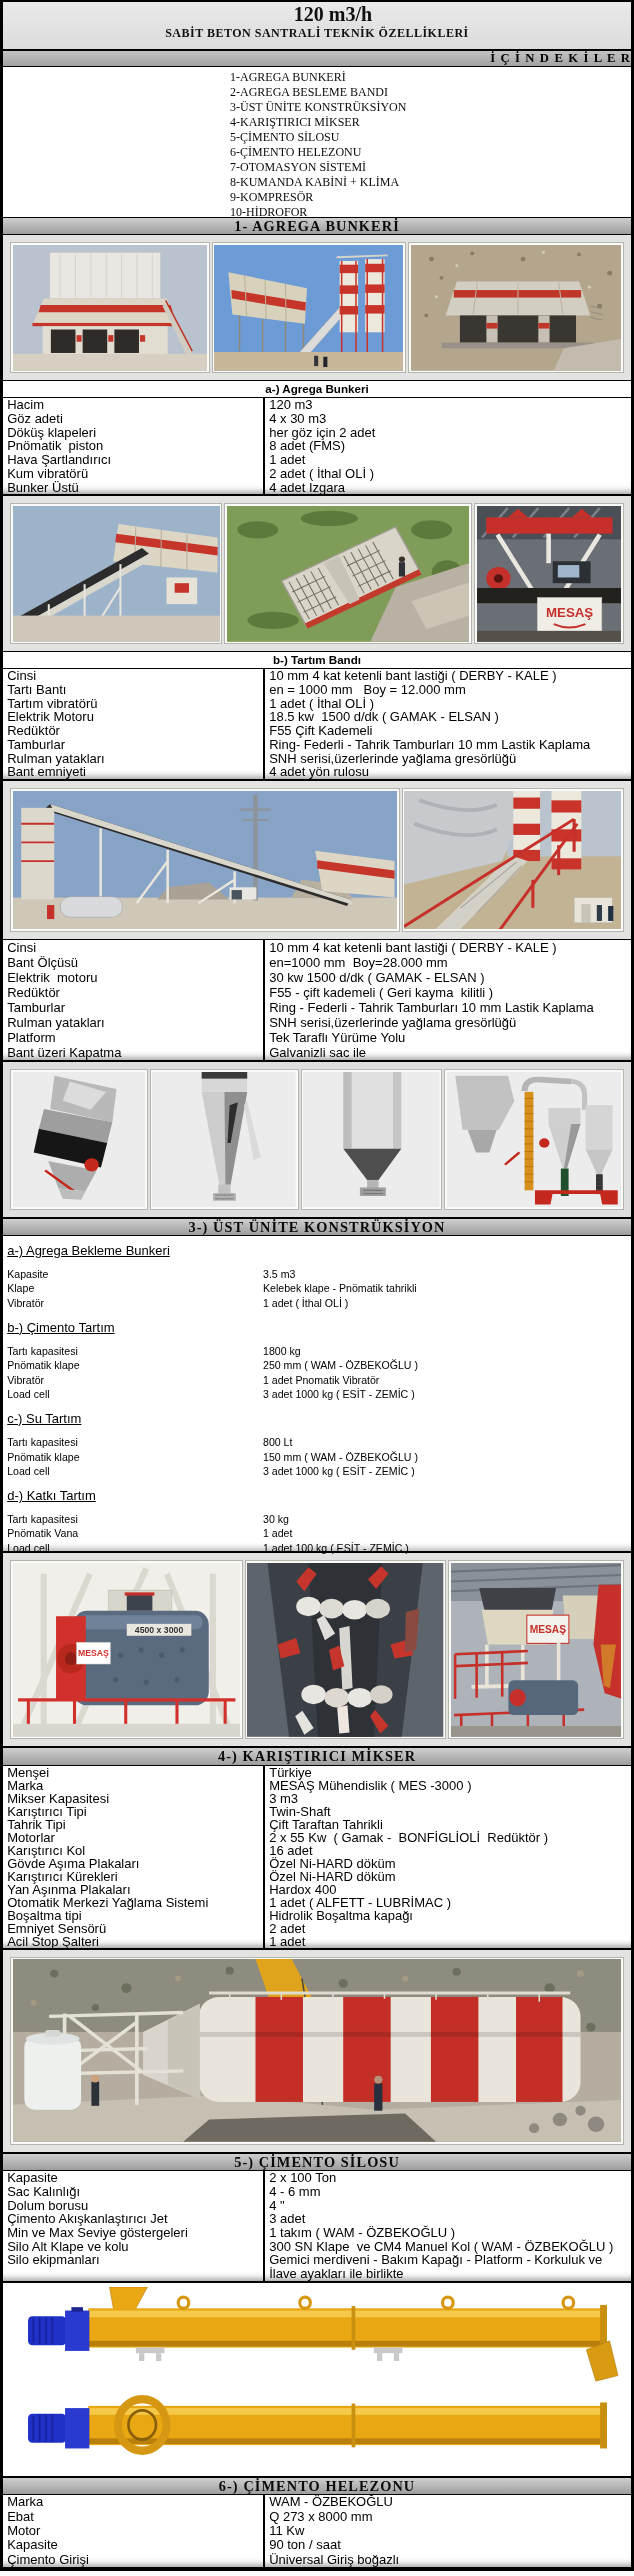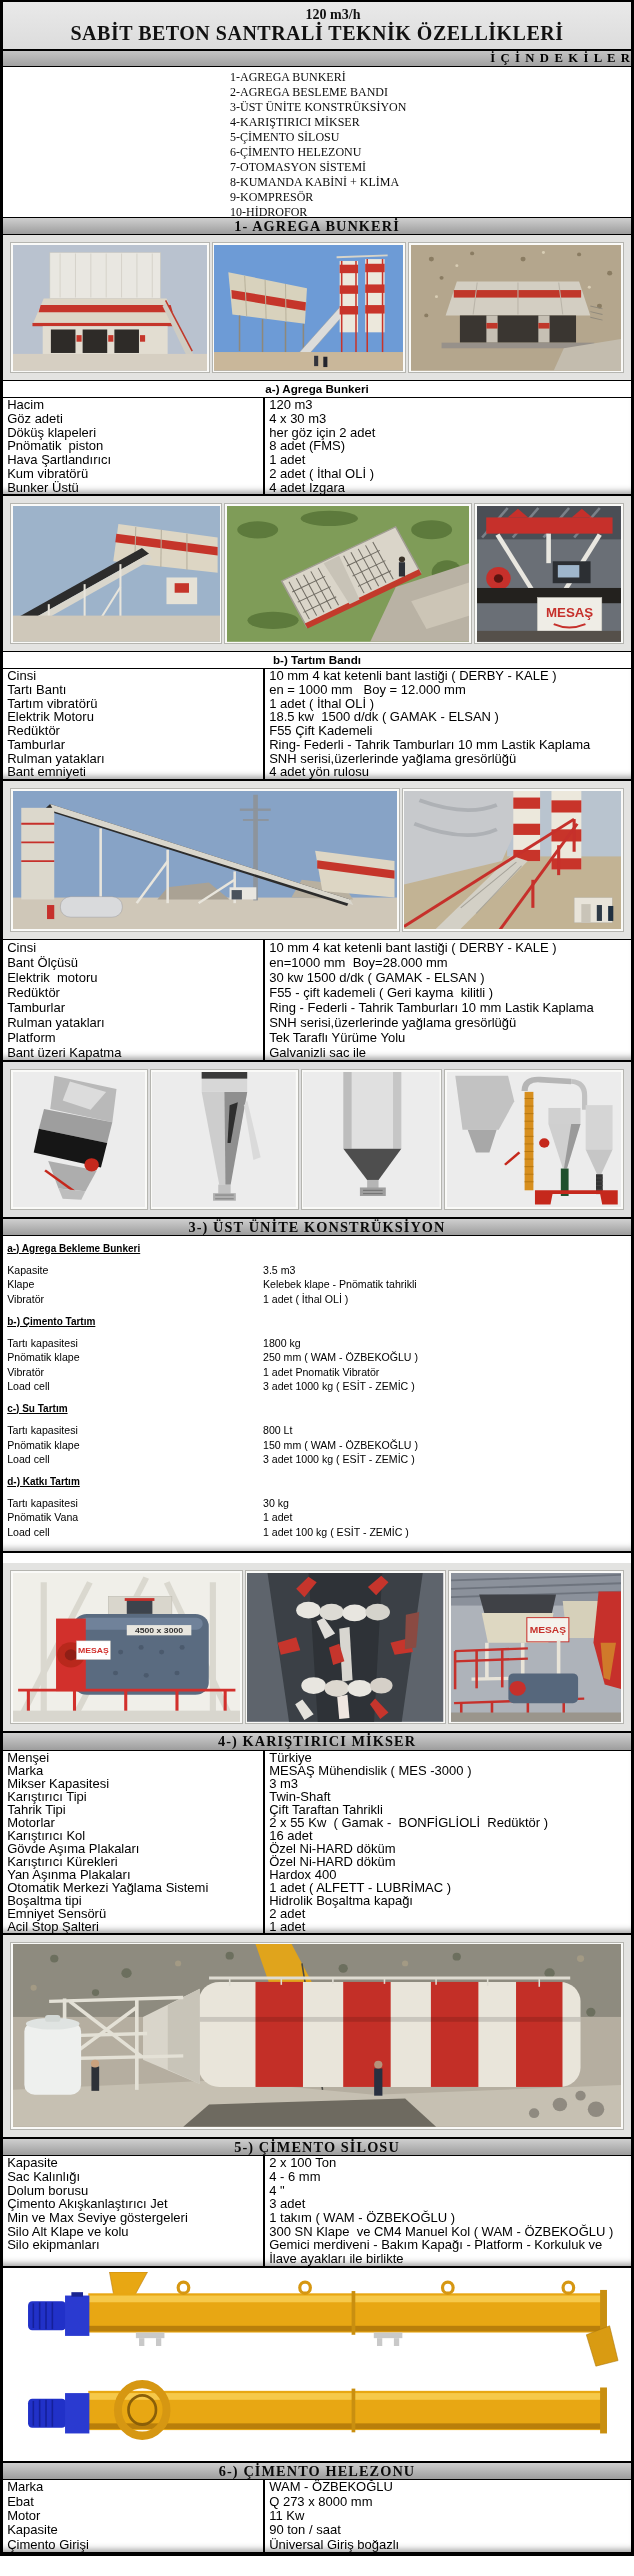--- a/index.html
+++ b/index.html
@@ -2,22 +2,22 @@
 <html style="font-size:8.5px"><head>
 <meta charset="utf-8">
 <style>
   html,body{margin:0;padding:0;background:#ffffff;}
   body{width:634px;font-family:"Liberation Sans",sans-serif;-webkit-font-smoothing:antialiased;}
   .page{width:634px;box-sizing:border-box;border-left:3.2px solid #000;border-right:3.2px solid #000;
         border-top:2.6px solid #000;border-bottom:2.6px solid #000;background:#fff;}
   
   .title-box{background:linear-gradient(#e9e9e9,#dcdcdc);border-bottom:2.1px solid #000;
              text-align:center;padding:3.7px 0 6.3px;font-family:"Liberation Serif",serif;font-weight:bold;color:#111;}
-  .title-line1{font-size:14px;line-height:17px;margin-left:32px;}
-  .title-line2{font-size:20px;line-height:20px;letter-spacing:0.5px;}
+  .title-line1{font-size:20px;line-height:17px;margin-left:32px;}
+  .title-line2{font-size:12px;line-height:20px;letter-spacing:0.5px;}
   .toc-band{background:linear-gradient(#c3c3c3,#a2a2a2);border-bottom:1.6px solid #000;text-align:right;
             font-family:"Liberation Serif",serif;font-weight:bold;font-size:12.7px;line-height:15px;height:15px;letter-spacing:1.1px;}
   .toc-list{height:150px;padding:3.2px 0 0 227px;font-family:"Liberation Serif",serif;font-size:12px;line-height:15px;color:#0b0b0b;box-sizing:border-box;}
   
   .section-band{background:linear-gradient(#cfcfcf,#9d9d9d);border-top:1.6px solid #000;border-bottom:1.6px solid #000;
                 text-align:center;font-family:"Liberation Serif",serif;font-weight:bold;font-size:14.3px;
                 height:16.4px;line-height:16.4px;letter-spacing:1.1px;color:#0a0a0a;}
   .sub-head{background:#fff;text-align:center;font-weight:bold;font-size:11.6px;height:16px;line-height:16px;border-bottom:1.6px solid #000;}
   
   .spec-table{display:grid;grid-template-columns:260px 1fr;border-bottom:2.1px solid #000;font-size:13px;
@@ -26,33 +26,33 @@
   .spec-table .val{grid-column:2;border-left:2.1px solid #000;padding-left:4.2px;white-space:pre-wrap;}
   .t-a  .lbl,.t-a  .val{line-height:13.7px;}
   .t-b  .lbl,.t-b  .val{line-height:13.7px;}
   .t-s2 .lbl,.t-s2 .val{line-height:15px;}
   .t-s4 .lbl,.t-s4 .val{line-height:13px;}
   .t-s5 .lbl,.t-s5 .val{line-height:13.7px;}
   .t-s6 .lbl,.t-s6 .val{line-height:14.3px;}
   
   .sec3-box{border-bottom:2.1px solid #000;padding:3.2px 0 5.3px;font-size:10.6px;height:317px;box-sizing:border-box;
             box-shadow:inset 0 -7.4px 6.3px -4.8px rgba(0,0,0,.30);}
-  .group-head{font-weight:bold;text-decoration:underline;font-size:10px;margin:9.5px 0 9.5px 4.2px;}
+  .group-head{font-weight:normal;text-decoration:underline;font-size:13px;margin:9.5px 0 9.5px 4.2px;}
   .sec3-box .group:first-child .group-head{margin-top:3.2px;}
   .g-row{display:grid;grid-template-columns:260px 1fr;line-height:14.3px;}
   .g-row .lbl{padding-left:4.2px;}
   
   .photo-strip{display:flex;gap:2px;background:#e3e3e1;padding:7px;border-bottom:1.6px solid #000;box-sizing:border-box;}
   .photo{background:#fafaf8;border:0.5px solid #b5b5b0;padding:1.6px;box-sizing:border-box;display:flex;}
   .photo svg{width:100%;height:100%;display:block;}
   .strip-1{height:146px;}
   .strip-2{height:156px;}
   .strip-3{height:159px;}
   .strip-renders{height:156px;background:#dedede;}
-  .strip-mixer{height:169px;margin-top:10px;}
+  .strip-mixer{height:194px;}
   .strip-silo{height:203px;}
   .strip-screws{height:185px;background:#fff;padding:4.2px 6.3px;border-bottom:1.6px solid #000;}
   .strip-screws svg{width:100%;height:100%;display:block;}
 </style>
 </head>
 <body>
 
 <div class="page">
 
   <div class="title-box">

